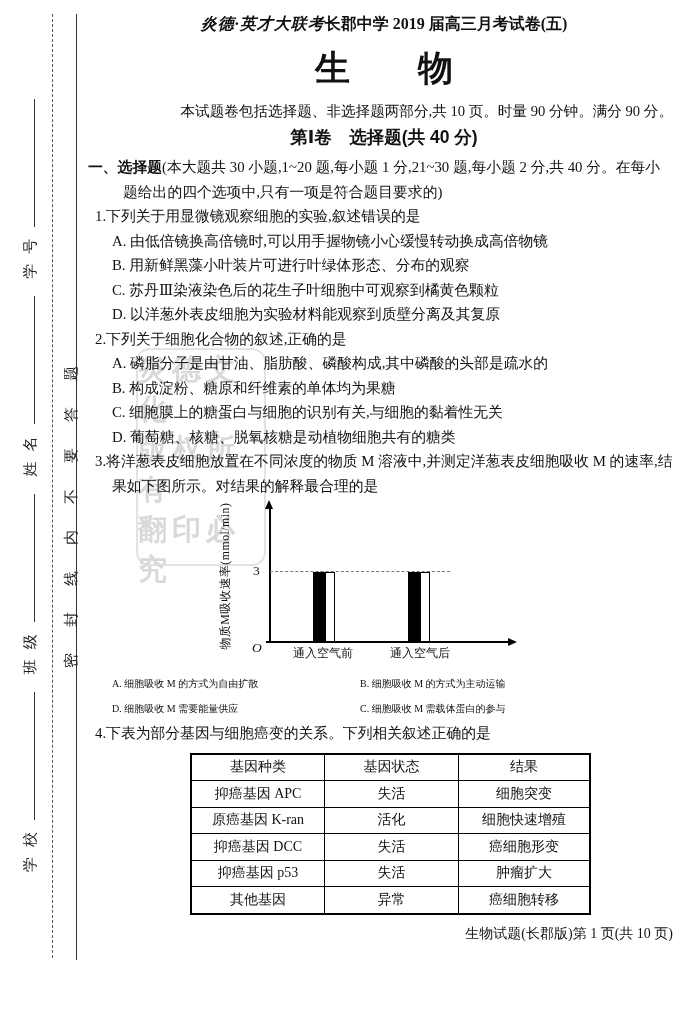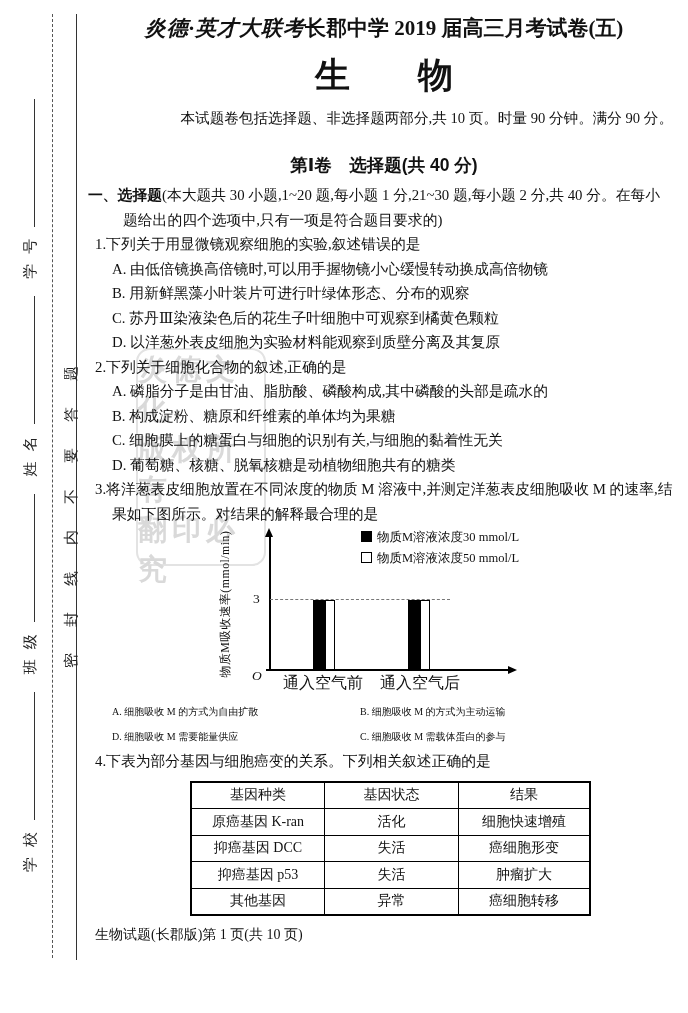--- a/index.html
+++ b/index.html
@@ -21,30 +21,30 @@
   .seal-text{position:absolute;left:0;top:0;transform:translate(62px,668px) rotate(-90deg);
     transform-origin:0 0;white-space:nowrap;font-size:15px;letter-spacing:26px;
     color:#222;z-index:2;}
   
   .watermark{position:absolute;left:136px;top:348px;width:126px;height:214px;
     border:2px solid #e3e3e3;border-radius:14px;display:flex;flex-direction:column;
     justify-content:space-around;align-items:center;z-index:0;color:#d9d9d9;
     font-size:29px;letter-spacing:5px;font-weight:bold;}
   
   .content{position:absolute;left:95px;top:14px;width:578px;z-index:1;}
-  .exam-title{margin:0;text-align:center;font-size:21px;font-weight:bold;white-space:nowrap;}
+  .exam-title{margin:0;text-align:center;font-size:16px;font-weight:bold;white-space:nowrap;}
   .exam-title .brand{font-style:italic;letter-spacing:1px;}
   .subject{margin:10px 0 0 0;text-align:center;font-size:35px;font-weight:bold;
     font-family:"Liberation Sans","DejaVu Sans",sans-serif;
     letter-spacing:68px;position:relative;left:34px;}
   .score-row{text-align:right;margin:16px -12px 4px 0;font-size:15.5px;font-weight:bold;
     font-family:"Liberation Sans","DejaVu Sans",sans-serif;}
   .score-row .score-blank{display:inline-block;width:102px;border-bottom:1.5px solid #000;height:15px;}
   .notice{margin:10px 0 2px 0;text-align:right;font-size:14.6px;}
-  .sec-heading{margin:25px 0 6px 0;text-align:center;font-size:17.5px;font-weight:bold;
+  .sec-heading{margin:4px 0 6px 0;text-align:center;font-size:17.5px;font-weight:bold;
     font-family:"Liberation Sans","DejaVu Sans",sans-serif;}
   .directions{margin:2px 0 0 -7px;padding-left:35px;text-indent:-35px;
     font-size:14.8px;line-height:24.5px;}
   .directions .lead{font-weight:bold;font-family:"Liberation Sans","DejaVu Sans",sans-serif;}
   .q{font-size:14.8px;line-height:24.5px;}
   .q .stem{padding-left:17px;text-indent:-17px;}
   .q .opt{padding-left:17px;}
   .opt-grid{display:grid;grid-template-columns:248px auto;padding-left:17px;
     font-size:10px;line-height:24.5px;}
   
@@ -58,33 +58,33 @@
     border-top:4.5px solid transparent;border-bottom:4.5px solid transparent;
     border-left:9px solid #000;}
   .chart .dash{position:absolute;left:55px;top:69px;width:180px;border-top:1.6px dashed #777;}
   .chart .ytick{position:absolute;left:38px;top:61px;font-size:13.5px;}
   .chart .origin{position:absolute;left:37px;top:138px;font-size:13.5px;font-style:italic;}
   .chart .ylab{position:absolute;left:-75px;top:66px;width:172px;height:16px;text-align:center;
     transform:rotate(-90deg);font-size:11.8px;letter-spacing:0.5px;white-space:nowrap;}
   .chart .bar{position:absolute;bottom:28px;box-sizing:border-box;}
   .chart .bar.filled{background:#000;}
   .chart .bar.outlined{background:#fff;border:1.2px solid #000;}
-  .chart .xcat{position:absolute;top:143px;width:120px;text-align:center;font-size:16px;}
+  .chart .xcat{position:absolute;top:143px;width:120px;text-align:center;font-size:12px;}
   .chart .legend{position:absolute;left:146px;top:-3px;line-height:21px;white-space:nowrap;}
   .chart .sw{display:inline-block;width:11px;height:11px;margin-right:5px;
     vertical-align:-1px;box-sizing:border-box;}
   .chart .sw.filled{background:#000;}
   .chart .sw.outlined{background:#fff;border:1.2px solid #000;}
   
   .gene-table{border-collapse:collapse;margin:7px 0 6px 95px;font-size:14px;}
   .gene-table td,.gene-table th{border:1px solid #000;height:25.5px;text-align:center;
     font-weight:normal;padding:0 6px;}
   .gene-table{border:2px solid #000;}
   .c1{width:120px;}.c2{width:121px;}.c3{width:118px;}
-  .footer{margin-top:10px;text-align:left;font-size:14px;}
+  .footer{margin-top:10px;text-align:right;font-size:14px;}
 </style>
 </head>
 <body>
 
 <div class="seal-dashed"></div>
 <div class="seal-solid"></div>
 
 <div class="seal-fields">
   <span>学校</span><span class="blank"></span>
   <span>班级</span><span class="blank"></span>
@@ -127,24 +127,20 @@
     <div class="opt"><span>B.</span> <span>构成淀粉、糖原和纤维素的单体均为果糖</span></div>
     <div class="opt"><span>C.</span> <span>细胞膜上的糖蛋白与细胞的识别有关,与细胞的黏着性无关</span></div>
     <div class="opt"><span>D.</span> <span>葡萄糖、核糖、脱氧核糖是动植物细胞共有的糖类</span></div>
   </div>
 
   <div class="q">
     <div class="stem"><span>3.</span><span>将洋葱表皮细胞放置在不同浓度的物质 M 溶液中,并测定洋葱表皮细胞吸收 M 的速率,结果如下图所示。对结果的解释最合理的是</span></div>
   </div>
 
   <div class="chart">
-    <div class="legend">
-      <div><span class="sw filled"></span><span>物质M溶液浓度30 mmol/L</span></div>
-      <div><span class="sw outlined"></span><span>物质M溶液浓度50 mmol/L</span></div>
-    </div>
     <div class="ylab">物质M吸收速率(mmol/min)</div>
     <div class="yarrow"></div>
     <div class="yaxis"></div>
     <div class="xaxis"></div>
     <div class="xarrow"></div>
     <div class="dash"></div>
     <div class="ytick">3</div>
     <div class="origin">O</div>
     <div class="bar filled" style="left: 98px; width: 12px; height: 69.9px;"></div>
     <div class="bar outlined" style="left: 110px; width: 10px; height: 69.9px;"></div>
@@ -166,20 +162,25 @@
   </div>
 
   <table class="gene-table">
     <tbody>
         <tr>
       <th class="c1">基因种类</th>
       <th class="c2">基因状态</th>
       <th class="c3">结果</th>
     </tr>
     <tr>
+      <td>抑癌基因 APC</td>
+      <td>失活</td>
+      <td>细胞突变</td>
+    </tr>
+    <tr>
       <td>原癌基因 K-ran</td>
       <td>活化</td>
       <td>细胞快速增殖</td>
     </tr>
     <tr>
       <td>抑癌基因 DCC</td>
       <td>失活</td>
       <td>癌细胞形变</td>
     </tr>
     <tr>

